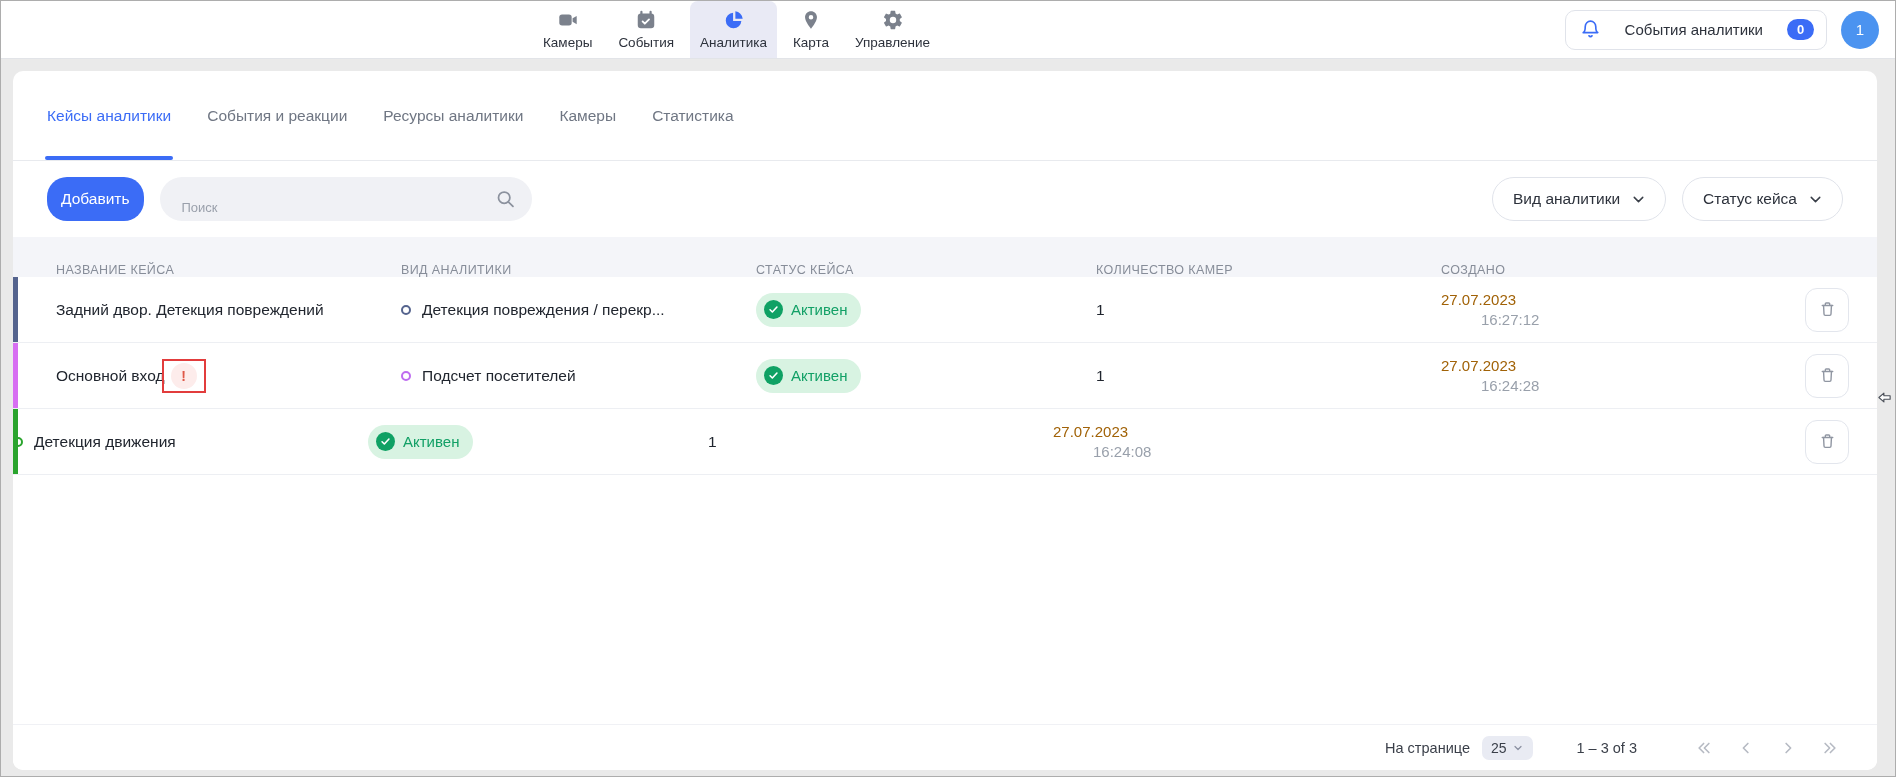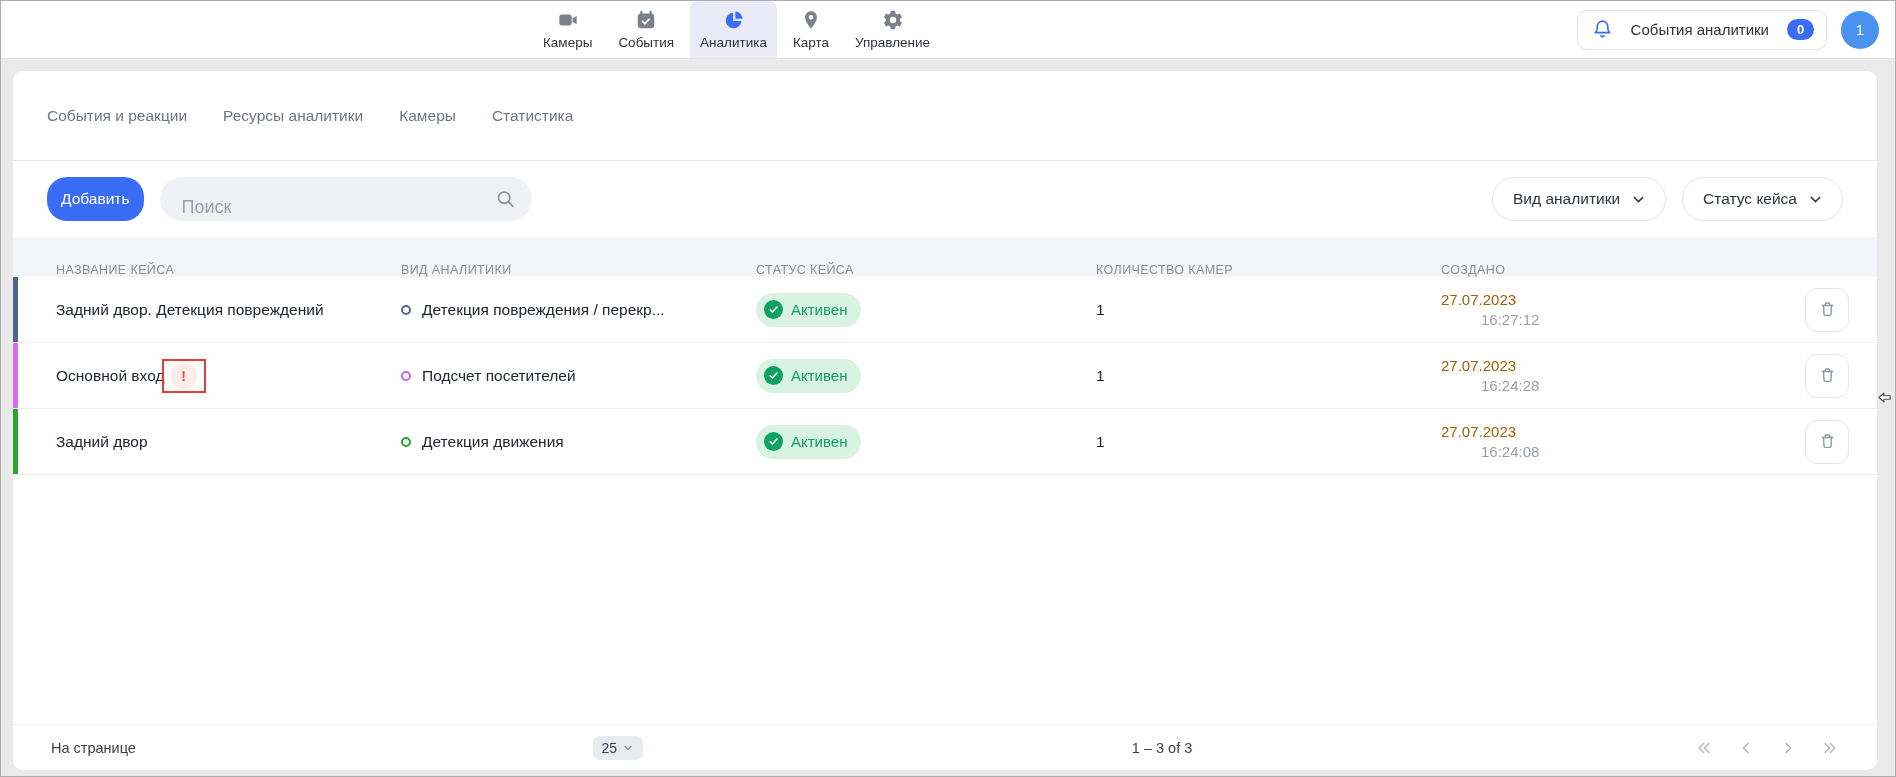--- a/index.html
+++ b/index.html
@@ -11,36 +11,36 @@
   }
 
   
   .topbar { position:absolute; top:0; left:0; right:0; height:58px; background:#fff; border-bottom:1px solid #e2e4e8; }
   .nav { position:absolute; left:532px; top:0; height:100%; display:flex; align-items:stretch; gap:6px; }
   .nav-item { display:flex; flex-direction:column; align-items:center; justify-content:flex-end; padding:7px 10px 8px; cursor:pointer; }
   .nav-item.active { background:#e9eaf5; border-radius:8px 8px 0 0; }
   .nav-icon { height:24px; display:flex; align-items:center; justify-content:center; }
   .nav-label { font-size:13.5px; color:#2d323c; margin-top:3px; white-space:nowrap; }
   .top-right { position:absolute; right:16px; top:50%; transform:translateY(-50%); display:flex; align-items:center; gap:14px; }
-  .events-btn { display:flex; align-items:center; gap:18px; height:40px; padding:0 12px 0 14px; border:1px solid #e0e3ea; border-radius:10px; background:#fff; font-size:15px; color:#2d323c; cursor:pointer; }
+  .events-btn { display:flex; align-items:center; gap:24px; height:40px; padding:0 12px 0 14px; border:1px solid #e0e3ea; border-radius:10px; background:#fff; font-size:15px; color:#2d323c; cursor:pointer; }
   .badge { background:#3b6cf6; color:#fff; border-radius:11px; min-width:27px; height:21px; display:flex; align-items:center; justify-content:center; font-size:13px; font-weight:bold; }
   .avatar { width:38px; height:38px; border-radius:50%; background:#4b93f0; color:#fff; display:flex; align-items:center; justify-content:center; font-size:15px; cursor:pointer; }
 
   
   .card { position:absolute; left:12px; right:18px; top:70px; bottom:6px; background:#fff; border-radius:10px; overflow:hidden; }
 
   .tabs-row { height:90px; display:flex; align-items:stretch; gap:36px; padding:0 34px; border-bottom:1px solid #e8eaee; }
   .tab { font-size:15.5px; color:#6f7683; display:flex; align-items:center; position:relative; cursor:pointer; white-space:nowrap; }
   .tab.active { color:#3b6cf6; }
   .tab.active::after { content:""; position:absolute; left:-2px; right:-2px; bottom:0; height:4px; border-radius:3px; background:#3b6cf6; }
 
   .toolbar { height:76px; display:flex; align-items:center; padding:0 34px; gap:16px; }
   .btn-add { height:44px; padding:0 14px; background:#3b6cf6; color:#fff; border:none; border-radius:20px; font-size:15.5px; cursor:pointer; font-family:inherit; }
   .search-wrap { position:relative; width:372px; }
-  .search-input { width:100%; height:44px; background:#f0f1f5; border:none; border-radius:22px; padding:16px 48px 0 22px; font-size:18px; color:#20252e; font-family:inherit; outline:none; }
+  .search-input { width:100%; height:44px; background:#f0f1f5; border:none; border-radius:22px; padding:16px 48px 0 22px; font-size:13px; color:#20252e; font-family:inherit; outline:none; }
   .search-input::placeholder { color:#9aa0ab; }
   .search-icon { position:absolute; right:16px; top:50%; transform:translateY(-50%); display:flex; }
   .toolbar-spacer { flex:1; }
   .filter-pill { height:44px; display:flex; align-items:center; gap:10px; padding:0 18px 0 20px; border:1px solid #e0e3ea; border-radius:22px; background:#fff; font-size:15.5px; color:#2d323c; cursor:pointer; white-space:nowrap; }
 
   
   .table-head { display:flex; align-items:flex-end; height:40px; background:#f4f5f9; color:#878d99; font-size:12.5px; letter-spacing:.4px; }
   .row { display:flex; align-items:center; height:66px; border-bottom:1px solid #edeff3; position:relative; cursor:pointer; }
   .row-bar { position:absolute; left:0; top:0; bottom:0; width:5px; }
   .c1 { width:388px; padding-left:43px; display:flex; align-items:center; }
@@ -56,21 +56,21 @@
   .status-check { width:19px; height:19px; border-radius:50%; background:#0fa164; display:flex; align-items:center; justify-content:center; flex:none; }
   .cameras-value { font-size:15.5px; color:#20252e; }
   .created-date { font-size:15px; color:#a16207; line-height:20px; }
   .created-time { font-size:15px; color:#99a0ab; line-height:20px;margin-left:40px; }
   .delete-btn { width:44px; height:44px; border:1px solid #e3e6ed; border-radius:12px; background:#fff; display:flex; align-items:center; justify-content:center; cursor:pointer; }
 
   .warning-box { display:inline-flex; align-items:center; justify-content:center; border:2px solid #e23c3c; padding:2px 7px; margin-left:-3px; }
   .warning-circle { width:26px; height:26px; border-radius:50%; background:#fdeceb; color:#df5848; font-size:14px; font-weight:bold; display:flex; align-items:center; justify-content:center; }
 
   
-  .footer { position:absolute; left:0; right:0; bottom:0; height:46px; display:flex; align-items:center; justify-content:space-between; padding:0 38px; background:#fff; border-top:1px solid #f0f1f5; }
+  .footer { position:absolute; left:0; right:0; bottom:0; height:46px; display:flex; align-items:center; justify-content:flex-end; padding:0 38px; background:#fff; border-top:1px solid #f0f1f5; }
   .per-page-label { font-size:14.5px; color:#3a3f49; }
   .per-page-select { display:flex; align-items:center; gap:5px; background:#e9ebf3; border-radius:7px; padding:4px 9px; font-size:14px; color:#3a3f49; margin-left:12px; cursor:pointer; }
   .range-text { margin-left:44px; font-size:14.5px; color:#3a3f49; }
   .pager { display:flex; align-items:center; gap:24px; margin-left:58px; }
   .pager-btn { display:flex; cursor:pointer; }
 
   .mouse-cursor { position:absolute; right:3px; top:389px; }
 </style>
 </head>
 <body>
@@ -141,20 +141,21 @@
         <span>События аналитики</span>
         <span class="badge">0</span>
       </div>
       <div class="avatar">1</div>
     </div>
   </div>
 
   <div class="card">
 
     <div class="tabs-row">
+      <div class="tab active">Кейсы аналитики</div>
       <div class="tab">События и реакции</div>
       <div class="tab">Ресурсы аналитики</div>
       <div class="tab">Камеры</div>
       <div class="tab">Статистика</div>
     </div>
 
     <div class="toolbar">
       <button class="btn-add">Добавить</button>
       <div class="search-wrap">
         <input class="search-input" type="text" placeholder="Поиск" style="">
@@ -261,23 +262,20 @@
               <path d="M9.5 7V5.5c0-.6.4-1 1-1h3c.6 0 1 .4 1 1V7"></path>
               <path d="M6 7.5h12"></path>
               <path d="M7.5 7.5l.5 9.7c0 .9.7 1.5 1.5 1.5h5c.8 0 1.5-.6 1.5-1.5l.5-9.7"></path>
             </svg>
         </span>
       </div>
     </div>
 
     <div class="row">
       <span class="row-bar" style="background: rgb(42, 164, 45);"></span>
-      <div class="c1">
-          <span class="case-name">Задний двор</span>
-        </div>
       <div class="c2">
         <span class="type-dot" style="border-color: rgb(42, 164, 45);"></span>
         <span class="type-text">Детекция движения</span>
       </div>
       <div class="c3">
         <span class="status-badge" style="background: rgb(216, 243, 226); color: rgb(18, 160, 102);">
           <span class="status-check">
             <svg width="11" height="11" viewBox="0 0 24 24" fill="none" stroke="#fff" stroke-width="3.4" stroke-linecap="round" stroke-linejoin="round">
                 <path d="M4.5 12.5l5 5 10-11"></path>
               </svg>

